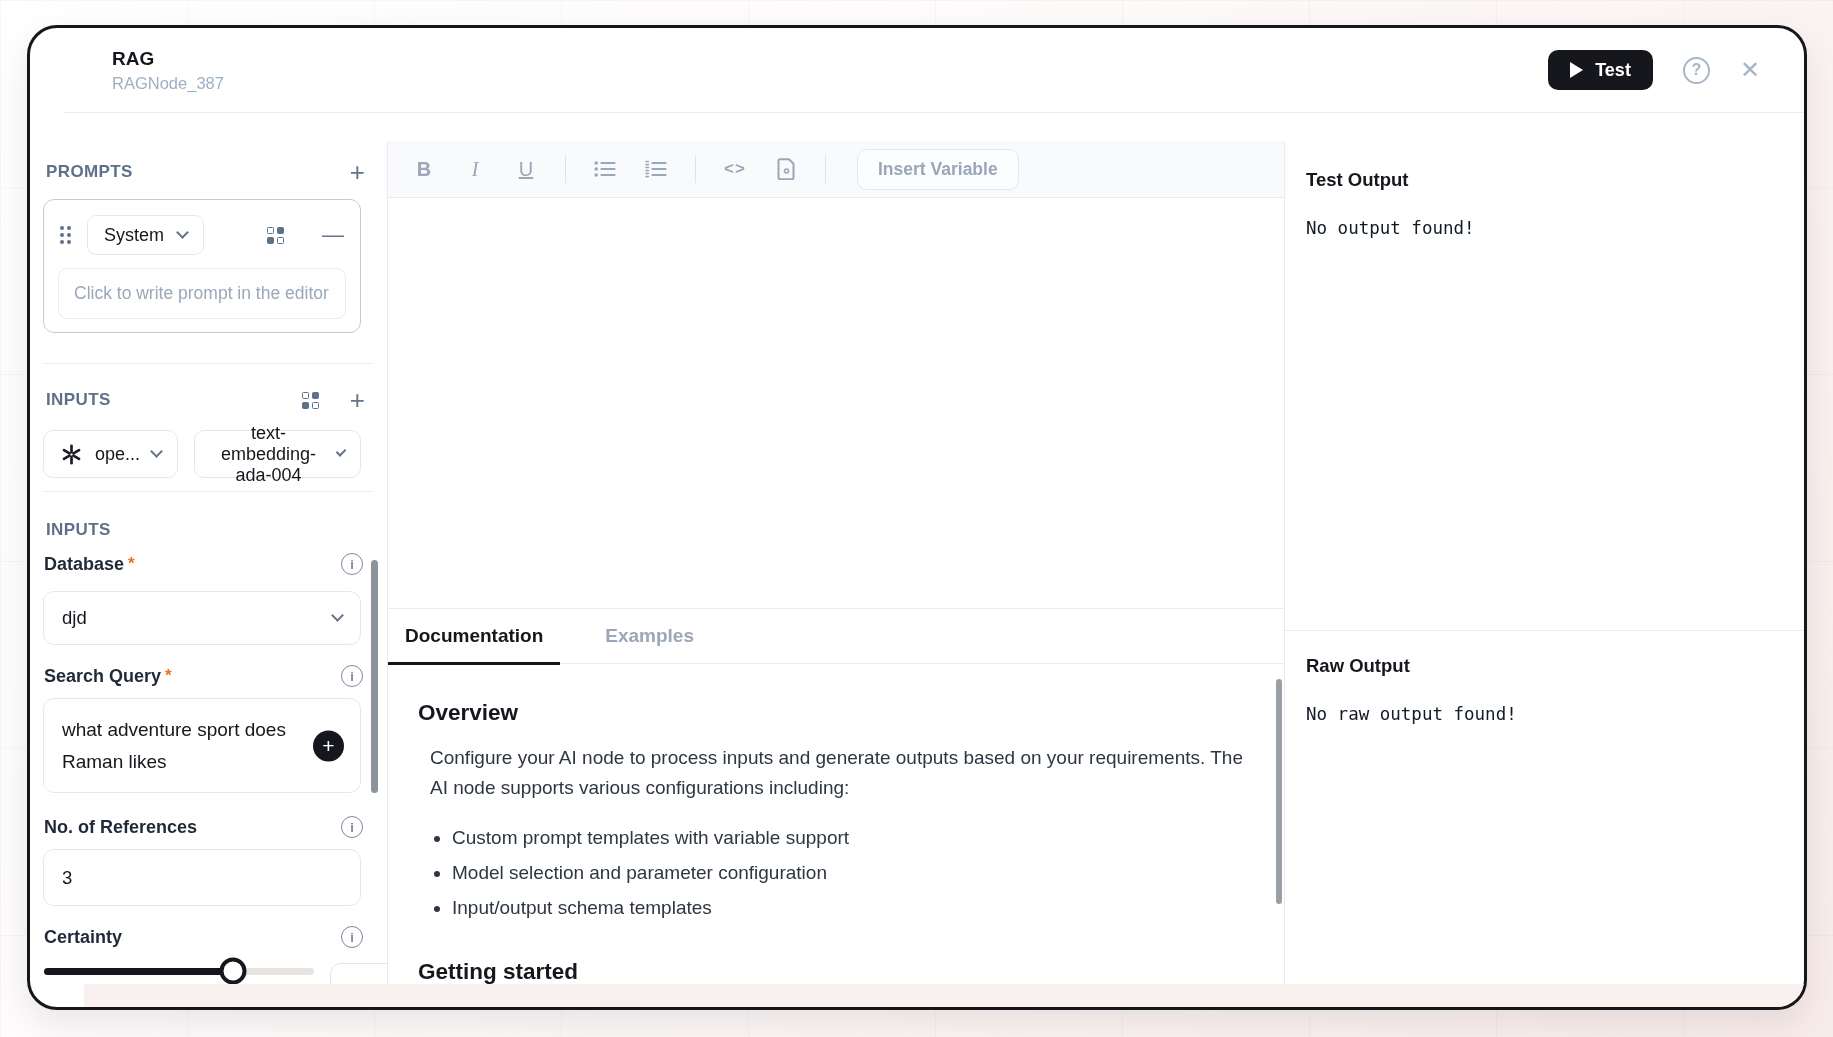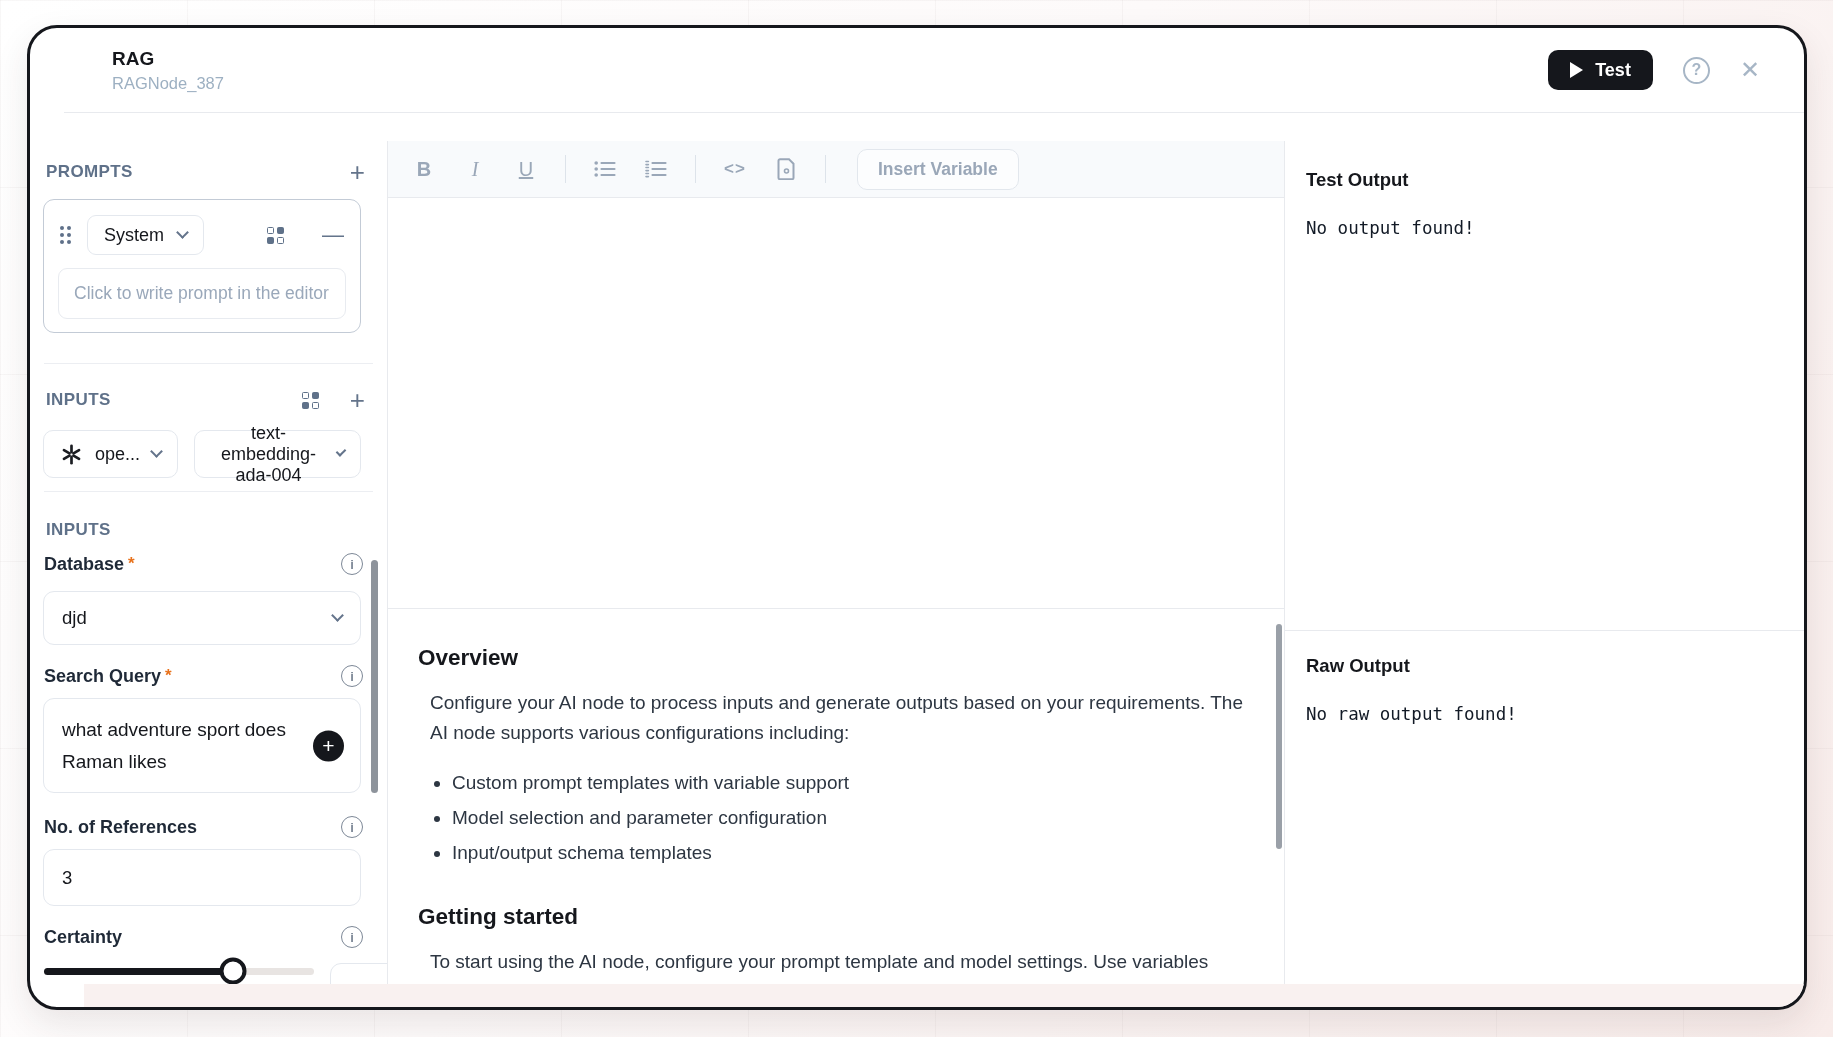--- a/index.html
+++ b/index.html
@@ -331,20 +331,24 @@
               <path d="M3 1.2h9l4.5 4.5v14a1.5 1.5 0 0 1-1.5 1.5H3a1.5 1.5 0 0 1-1.5-1.5V2.7A1.5 1.5 0 0 1 3 1.2z" fill="none" stroke="#9aa7b8" stroke-width="2"></path>
               <circle cx="9.5" cy="13" r="2" fill="none" stroke="#9aa7b8" stroke-width="1.6"></circle>
             </svg>
         </button>
         <span class="tb-sep"></span>
         <button class="insert-var">Insert Variable</button>
       </div>
 
       <div class="editor-area"></div>
 
+      <div class="tabbar">
+        <div class="tab active">Documentation</div>
+        <div class="tab inactive">Examples</div>
+      </div>
 
       <div class="docs">
         <h3>Overview</h3>
         <p>Configure your AI node to process inputs and generate outputs based on your requirements. The AI node supports various configurations including:</p>
         <ul>
           <li>Custom prompt templates with variable support</li>
           <li>Model selection and parameter configuration</li>
           <li>Input/output schema templates</li>
         </ul>
         <h3 class="gs-title">Getting started</h3>

